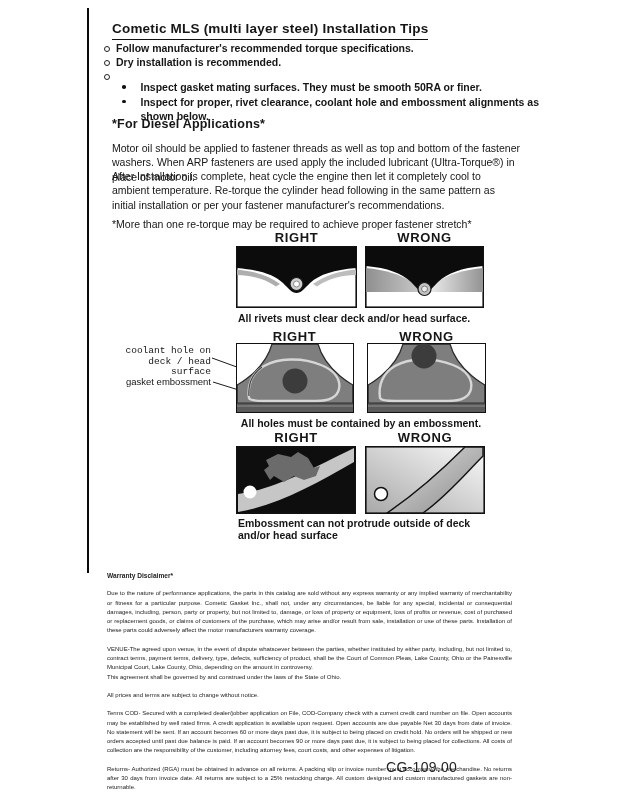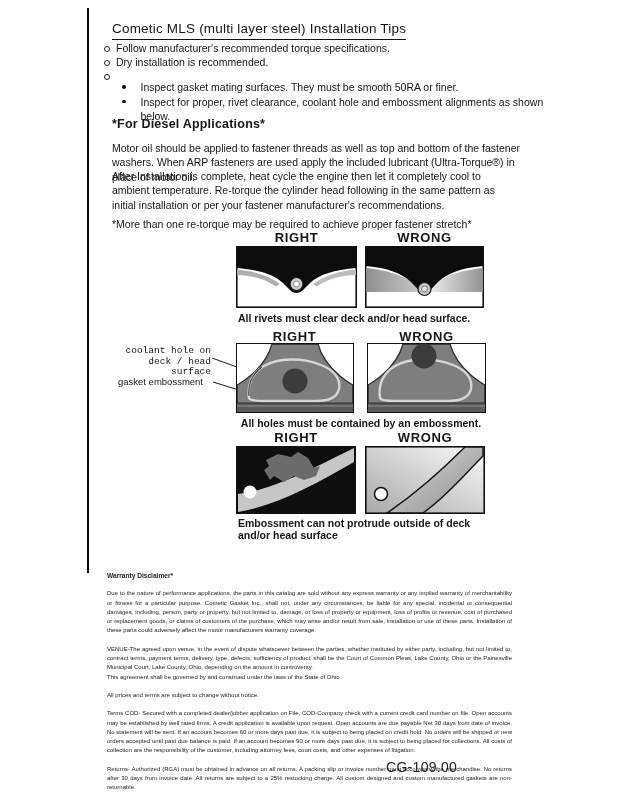--- a/index.html
+++ b/index.html
@@ -7,26 +7,26 @@
     width:618px;height:800px;position:relative;overflow:hidden;
     background:#ffffff;
     font-family:"Liberation Sans",sans-serif;
     color:#161616;
   }
   .abs{position:absolute;}
   
   .edge-line{left:87px;top:8px;width:2px;height:565px;background:#0a0a0a;}
   
   .title{
-    left:112px;top:21px;font-size:13.5px;font-weight:normal;
+    left:112px;top:21px;font-size:13.5px;font-weight:bold;
     border-bottom:1.6px solid #111;padding-bottom:3px;letter-spacing:.2px;
     white-space:nowrap;
   }
   
-  .tips{left:104px;top:41px;width:440px;font-size:10.5px;line-height:14.4px;}
+  .tips{left:104px;top:41px;width:440px;font-size:10.5px;line-height:14.4px;font-weight:bold;}
   .brow{display:flex;align-items:flex-start;}
   .odot{flex:0 0 auto;width:4px;height:4px;border:1px solid #222;border-radius:50%;margin:4.5px 6px 0 0;}
   .fdot{flex:0 0 auto;width:3.5px;height:3.5px;background:#111;border-radius:50%;margin:5px 4px 0 0;}
   .sub{margin-left:18px;gap:11px;}
   
   .diesel-h{left:112px;top:117px;font-size:12.5px;font-weight:bold;letter-spacing:.2px;}
   .para{left:112px;width:408px;font-size:10.5px;line-height:14.4px;}
   .p1{top:127px;margin-top:14px;}
   .p2{top:169px;}
   .p3{top:217px;}
@@ -113,21 +113,21 @@
 
 <div class="abs cap" style="left:238px;top:312px;">All rivets must clear deck and/or head surface.</div>
 
 <div class="abs dlabel" style="left:236px;top:329px;width:117px;">RIGHT</div>
 <div class="abs dlabel" style="left:367px;top:329px;width:119px;">WRONG</div>
 
 <div class="abs ann" style="left:110px;top:346px;width:101px;font-family:Liberation Mono, monospace;">
   <div>coolant hole on</div>
   <div>deck / head surface</div>
 </div>
-<div class="abs ann" style="left:110px;top:377px;width:101px;text-align:center;">gasket embossment</div>
+<div class="abs ann" style="left:110px;top:377px;width:101px;">gasket embossment</div>
 
 <svg class="abs" style="left:100px;top:335px;" width="390" height="85">
   <line x1="112" y1="23" x2="192" y2="52" stroke="#1a1a1a" stroke-width="1"></line>
   <line x1="113" y1="47" x2="158" y2="61" stroke="#1a1a1a" stroke-width="1"></line>
 </svg>
 
 <div class="panel" style="left:236px;top:343px;">
   <svg width="118" height="70" viewBox="0 0 118 70">
     <rect x="0.8" y="0.8" width="116.4" height="68.4" fill="#7e7e7e" stroke="#111" stroke-width="1.6"></rect>
     <path d="M1,1 L36,1 C33,12 26,23 14,33 C9,37 5,40 1,42 Z" fill="#ffffff"></path>

